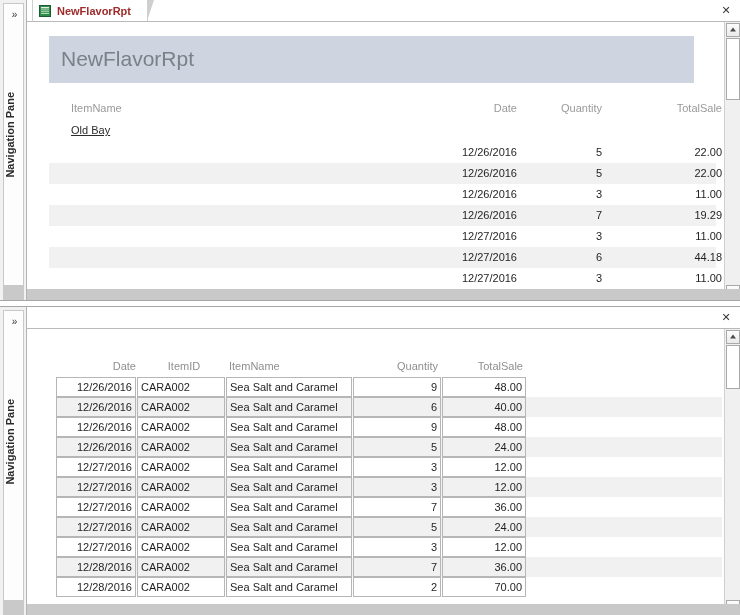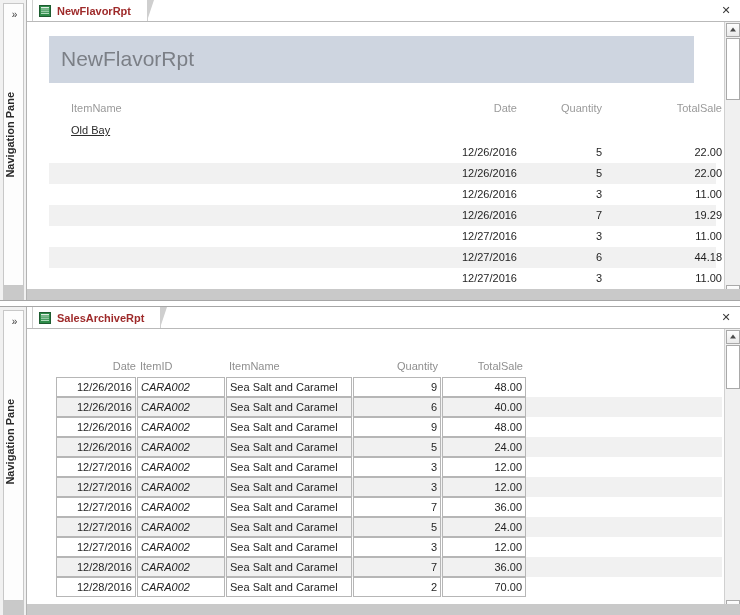--- a/index.html
+++ b/index.html
@@ -317,27 +317,27 @@
     padding: 0 3px;
     white-space: nowrap;
     overflow: hidden;
   }
   .cell.num { text-align: right; }
   .cell.alt { background: #f1f1f1; }
   .cell.white { background: #ffffff; }
 
   
   .c-date  { left: 29px;  width: 80px; }
-  .c-id    { left: 110px; width: 88px; font-style: italic; }
+  .c-id    { left: 110px; width: 88px; }
   .c-name  { left: 199px; width: 126px; }
   .c-qty   { left: 326px; width: 88px; }
   .c-total { left: 415px; width: 84px; }
 
   .h-date  { left: 29px;  width: 80px;  text-align: right; }
-  .h-id    { left: 113px; width: 88px;  text-align: left;  }
+  .h-id    { left: 113px; width: 88px;  text-align: center;  }
   .h-name  { left: 202px; width: 126px; text-align: left;  }
   .h-qty   { left: 326px; width: 85px;  text-align: right; }
   .h-total { left: 415px; width: 81px;  text-align: right; }
 </style>
 </head>
 <body>
 
 <div class="window" id="win-top">
 
   <div class="navpane">
@@ -443,32 +443,20 @@
     <div class="navpane-inner">
       <div class="navpane-expand">»</div>
       <div class="navpane-label">Navigation Pane</div>
     </div>
     <div class="navpane-foot"></div>
   </div>
 
   <div class="docarea">
 
     <div class="tabstrip">
-      <div class="tab">
-        <span class="report-icon">
-          <svg width="12" height="12" viewBox="0 0 12 12">
-            <rect x="0.5" y="0.5" width="11" height="11" fill="#2e8b49" stroke="#1d5c30"></rect>
-            <rect x="2" y="2" width="8" height="1.4" fill="#ffffff" opacity="0.85"></rect>
-            <rect x="2" y="4.4" width="8" height="1" fill="#cfeed8" opacity="0.8"></rect>
-            <rect x="2" y="6.2" width="8" height="1" fill="#cfeed8" opacity="0.8"></rect>
-            <rect x="2" y="8" width="8" height="1" fill="#cfeed8" opacity="0.8"></rect>
-          </svg>
-        </span>
-        <span class="tab-label">SalesArchiveRpt</span>
-      </div>
       <div class="tab-close">✕</div>
     </div>
 
     <div class="canvas">
       <div class="tbl-head h-date">Date</div>
       <div class="tbl-head h-id">ItemID</div>
       <div class="tbl-head h-name">ItemName</div>
       <div class="tbl-head h-qty">Quantity</div>
       <div class="tbl-head h-total">TotalSale</div>
 

